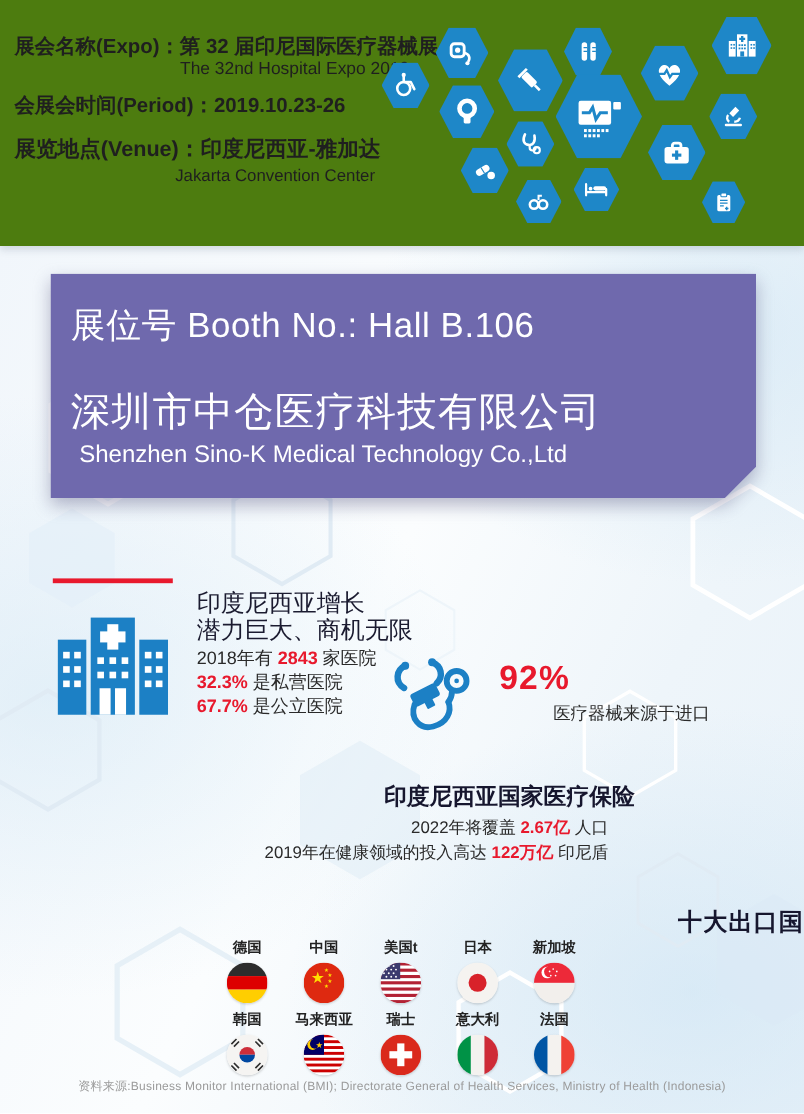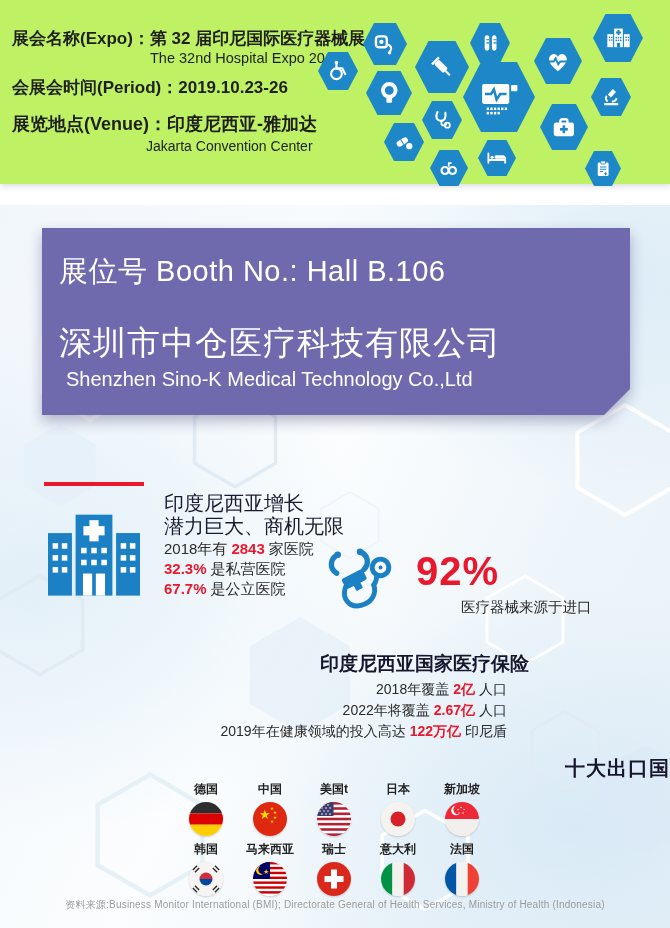--- a/index.html
+++ b/index.html
@@ -1,21 +1,21 @@
 <!DOCTYPE html>
 <html><head>
 <meta charset="utf-8">
 <style>
   * { margin:0; padding:0; box-sizing:border-box; }
   html,body { background:#ffffff; }
   body { font-family:"Liberation Sans","DejaVu Sans",sans-serif; }
   .page { position:relative; width:670px; height:928px; overflow:hidden; background:#fff; margin:0 auto; }
 
   
-  .header { position:absolute; left:0; top:0; width:670px; height:184px; background:#bef264; z-index:3;
+  .header { position:absolute; left:0; top:0; width:670px; height:205px; background:#4d7c0f; z-index:3;
             box-shadow:0 3px 6px rgba(70,90,110,.18); }
   .hl { position:absolute; color:#1f1f1f; white-space:nowrap; }
   .hl b { font-weight:bold; }
   .hl.l1 { left:12px; top:27px;  font-size:17px; font-weight:bold; }
   .hl.l2 { left:150px; top:50px; font-size:14.5px; }
   .hl.l3 { left:12px; top:76px;  font-size:17px; font-weight:bold; }
   .hl.l4 { left:12px; top:112px; font-size:18px; font-weight:bold; }
   .hl.l5 { left:146px; top:138px; font-size:14px; }
 
   .hex { position:absolute; background:#1e87c8; display:flex; align-items:center; justify-content:center;
@@ -45,21 +45,21 @@
   .hospital-icon { position:absolute; left:48px; top:300px; z-index:2; }
   .subtitle { position:absolute; left:164px; top:287px; z-index:2; font-size:20px; font-weight:normal;
               color:#1b1b30; line-height:23px; }
   .stats { position:absolute; left:164px; top:334px; z-index:2; font-size:15px; color:#2a2a2a; }
   .stats .row { height:20px; line-height:20px; white-space:nowrap; }
   .val { color:#e8192d; font-weight:bold; }
   .gapl { margin-left:4px; } .gapr { margin-right:4px; }
 
   .steth-icon { position:absolute; left:324px; top:342px; z-index:2; }
   .import-block { position:absolute; left:416px; top:344px; z-index:2; }
-  .import-block .pct { font-size:40px; font-weight:bold; color:#e8192d; letter-spacing:1px; }
+  .import-block .pct { font-size:28px; font-weight:bold; color:#e8192d; letter-spacing:1px; }
   .import-block .cap { margin-top:4px; font-size:14.5px; color:#2a2a2a;padding-left:45px; }
 
   .ins-title { position:absolute; left:320px; top:446px; z-index:2; font-size:19px; font-weight:bold; color:#16162e; }
   .ins-lines { position:absolute; right:163px; top:474px; z-index:2; text-align:right; font-size:14px;
                color:#2a2a2a; line-height:21px; white-space:nowrap; }
 
   .exp-title { position:absolute; left:0; top:550px; width:670px; text-align:right; z-index:2;
                font-size:20px; font-weight:bold; color:#16162e; letter-spacing:1px; }
   .flag-row { position:absolute; left:174px; width:320px; z-index:2; display:flex; justify-content:space-between; }
   .flag-row.r1 { top:576px; } .flag-row.r2 { top:636px; }
@@ -317,21 +317,20 @@
           <rect x="27.5" y="38" width="7.5" height="7" rx="1" fill="#1c80c5"></rect>
         </g>
     </svg>
     <div class="import-block">
       <div class="pct">92%</div>
       <div class="cap">医疗器械来源于进口</div>
     </div>
 
     <div class="ins-title">印度尼西亚国家医疗保险</div>
     <div class="ins-lines">
-      <div><span>2018年覆盖</span><span class="val gapl gapr">2亿</span><span>人口</span></div>
       <div><span>2022年将覆盖</span><span class="val gapl gapr">2.67亿</span><span>人口</span></div>
       <div><span>2019年在健康领域的投入高达</span><span class="val gapl gapr">122万亿</span><span>印尼盾</span></div>
     </div>
 
     <div class="exp-title">十大出口国</div>
 
     <div class="flag-row r1">
       <div class="flag-col">
         <div class="lbl">德国</div>
         <div class="flag">

